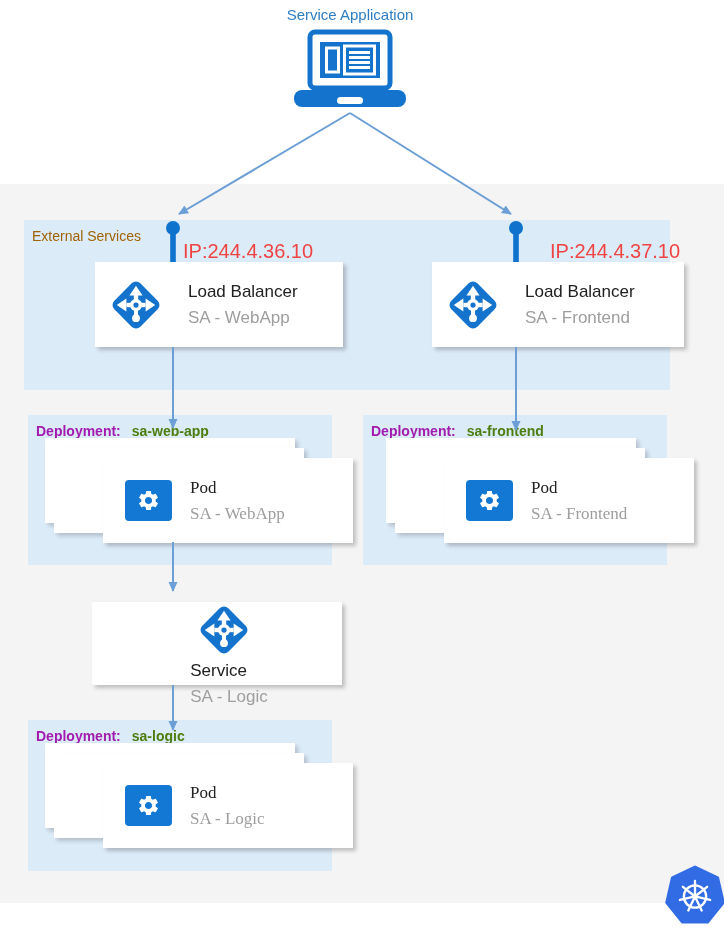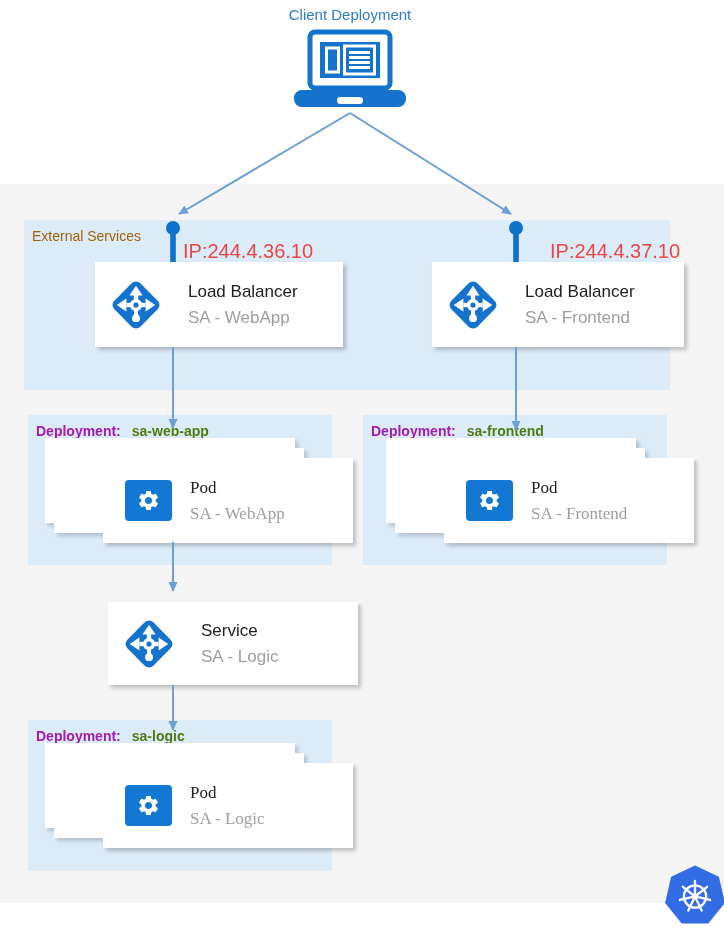--- a/index.html
+++ b/index.html
@@ -15,42 +15,42 @@
   .panel-dep2{left:363px;top:415px;width:304px;height:150px;}
   .panel-dep3{left:28px;top:720px;width:304px;height:151px;}
   .panel-label{font-size:14px;color:#a16207;padding:8px 0 0 8px;font-weight:500;}
   .dep-label{font-size:14px;padding:8px 0 0 8px;}
   .dep-label .k{font-weight:700;color:#a21caf;}
   .dep-label .v{font-weight:700;color:#4d7c0f;margin-left:11px;}
   .card{background:#ffffff;box-shadow:3px 3px 4px rgba(0,0,0,0.22);display:flex;align-items:center;z-index:2;margin-left:40px;}
   .layer{background:#ffffff;box-shadow:3px 3px 4px rgba(0,0,0,0.18);z-index:2;}
   .lb1{left:55px;top:262px;width:248px;height:85px;}
   .lb2{left:392px;top:262px;width:252px;height:85px;}
-  .svc{left:68px;top:602px;width:250px;height:83px;}
+  .svc{left:52px;top:602px;width:250px;height:83px;flex-direction:column;}
   .pod-size{width:250px;height:85px;font-family:Liberation Serif, serif;}
   .card-icon56{width:56px;height:56px;margin-left:13px;flex:0 0 auto;}
   .card-icon47{width:47px;height:41px;margin-left:22px;flex:0 0 auto;}
   .card-text{margin-left:24px;}
   .card-text.podtext{margin-left:18px;}
   .title{font-size:17px;color:#212121;line-height:26px;}
   .subtitle{font-size:17px;color:#9e9e9e;line-height:26px;}
   .ip{font-size:20px;color:#ef4444;z-index:2;}
   .ip1{left:183px;top:240px;}
   .ip2{left:550px;top:240px;}
   .k8s{left:664px;top:865px;width:62px;height:62px;z-index:2;}
   .overlay{left:0;top:0;width:724px;height:930px;z-index:5;pointer-events:none;}
 </style>
 </head>
 <body>
 
 <div class="canvas">
 
   <div class="abs band"></div>
 
-  <div class="abs client-label">Client Deployment</div>
+  <div class="abs client-label">Service Application</div>
   <div class="abs laptop">
     <svg width="112" height="80" viewBox="0 0 112 80">
       <rect x="16" y="3" width="80" height="56" rx="5" fill="#ffffff" stroke="#1373cd" stroke-width="5"></rect>
       <rect x="26" y="13" width="60" height="36" fill="#1373cd"></rect>
       <rect x="32.5" y="19" width="12" height="24" fill="none" stroke="#ffffff" stroke-width="3"></rect>
       <rect x="50.5" y="17" width="30" height="28" fill="none" stroke="#ffffff" stroke-width="3"></rect>
       <rect x="55" y="22" width="21" height="3" fill="#ffffff"></rect>
       <rect x="55" y="27" width="21" height="3" fill="#ffffff"></rect>
       <rect x="55" y="32" width="21" height="3" fill="#ffffff"></rect>
       <rect x="55" y="37" width="21" height="3" fill="#ffffff"></rect>

